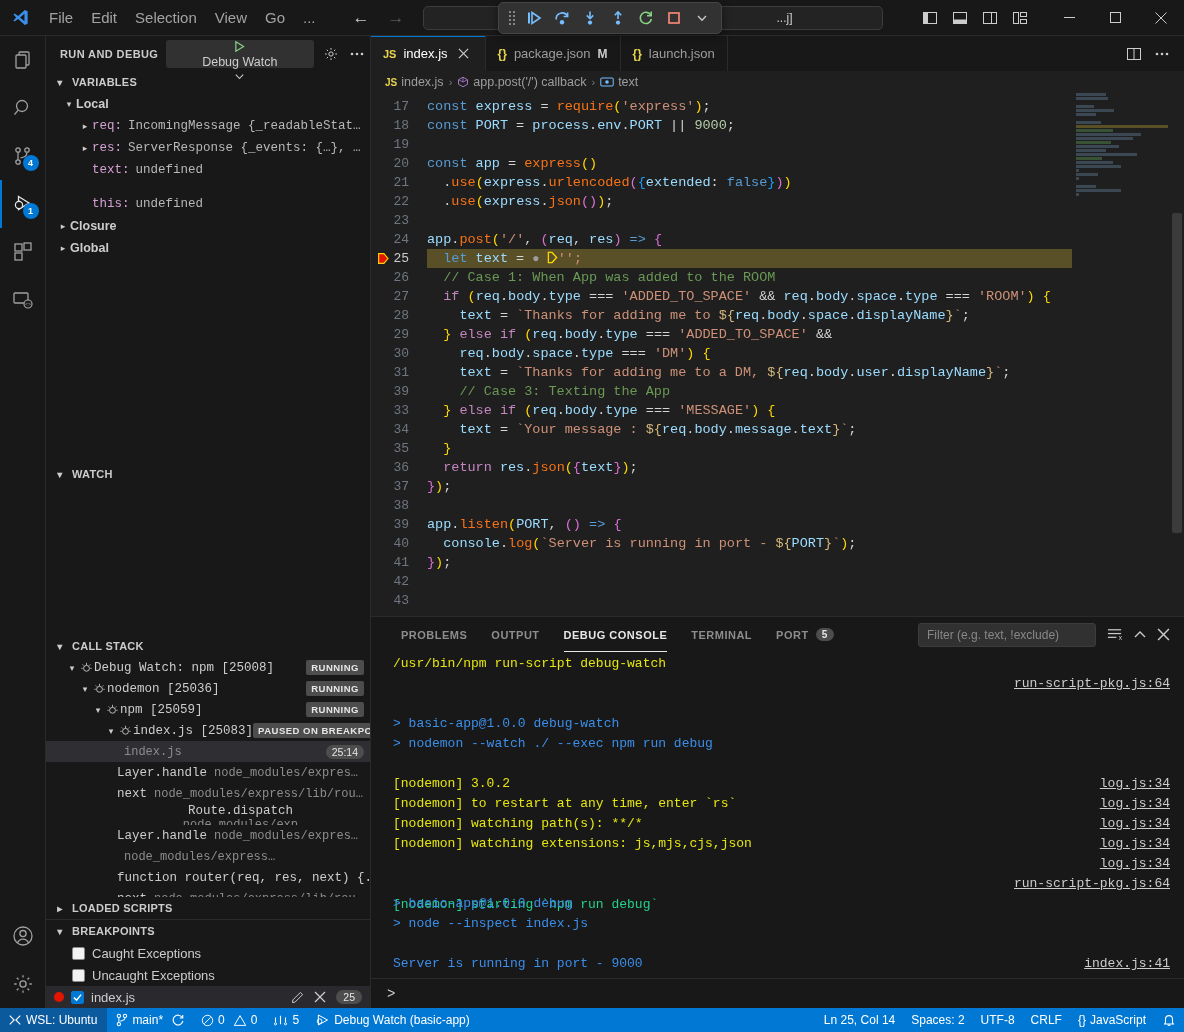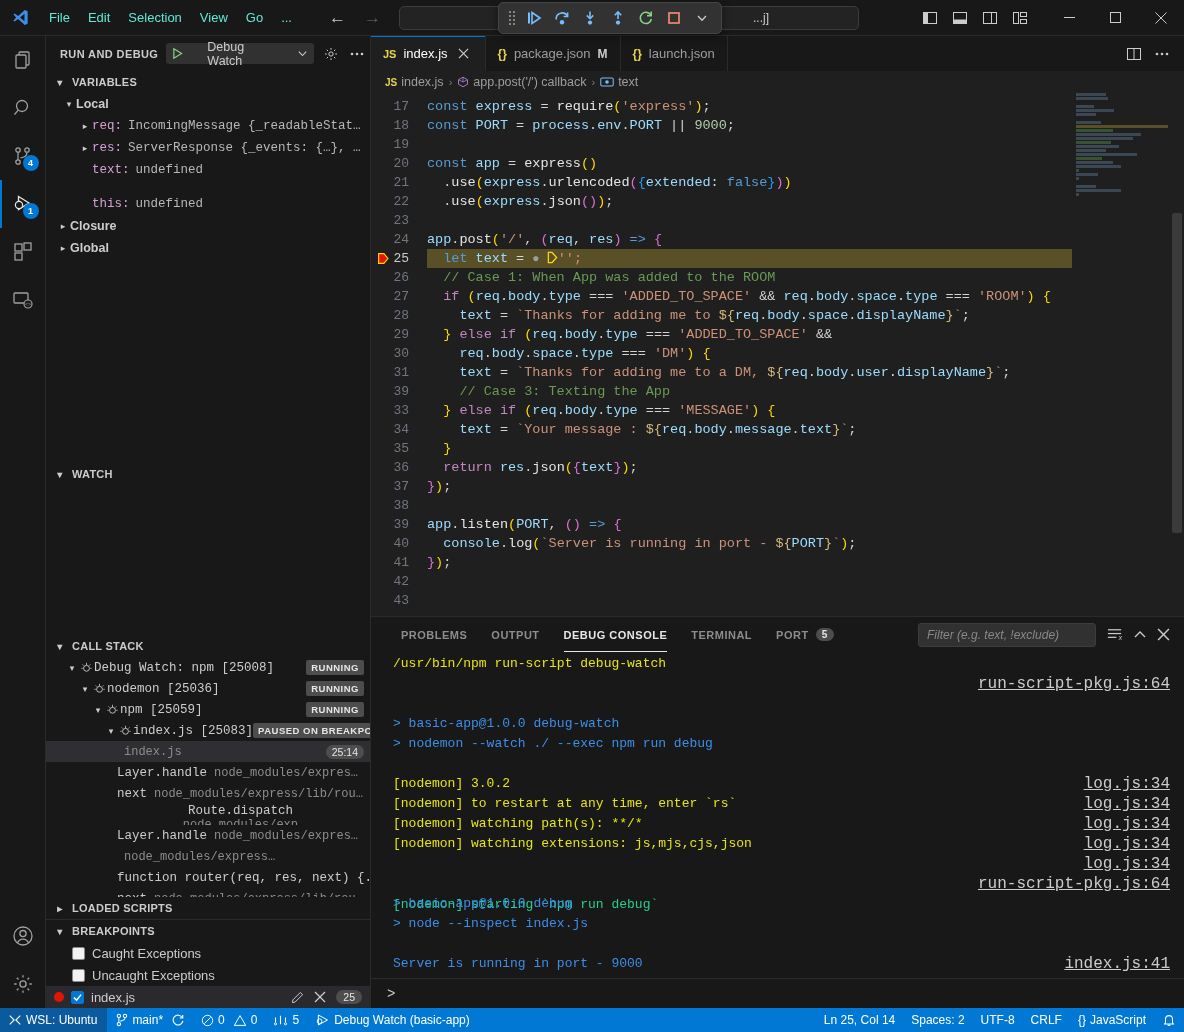--- a/index.html
+++ b/index.html
@@ -13,21 +13,21 @@
   .app { position: relative; width: 1184px; height: 1032px; display: flex; flex-direction: column; }
 
   
   .titlebar {
     height: 36px; background: #181818; display: flex; align-items: center;
     border-bottom: 1px solid #2b2b2b; position: relative; flex: none;
   }
   .vscode-logo { width: 40px; display:flex; align-items:center; justify-content:center; }
   .menu { display: flex; align-items: center; gap: 0px; }
   .menu-item {
-    font-size: 13px; color: #5eead4; padding: 4px 9px; cursor: default; white-space: nowrap;
+    font-size: 15px; color: #a3a3a3; padding: 4px 9px; cursor: default; white-space: nowrap;
   }
   .nav-arrows { display:flex; align-items:center; gap: 18px; margin-left: 28px; }
   .arrow { font-size: 17px; color: #cccccc; line-height: 1; }
   .arrow.dim { color: #5a5a5a; }
   .searchbar {
     width: 460px; height: 24px; margin-left: 18px;
     background: #232323; border: 1px solid #3c3c3c; border-radius: 5px;
     display: flex; align-items: center; padding: 0 8px;
     font-size: 12px; color: #9d9d9d; position: relative;
   }
@@ -70,22 +70,22 @@
   
   .sidebar {
     width: 325px; background: #181818; display: flex; flex-direction: column;
     border-right: 1px solid #2b2b2b; flex: none; min-height: 0;
   }
   .sb-header {
     height: 35px; display:flex; align-items:center; padding: 0 4px 0 14px; gap: 8px; flex:none;
   }
   .sb-title { font-size: 11px; font-weight: bold; letter-spacing: .4px; color: #cccccc; white-space: nowrap; }
   .config-select {
-    display:flex; align-items:center; gap: 23px; background: #313131; border-radius: 3px;
-    height: 21px; padding: 0 6px 0 5px; min-width: 148px;
+    display:flex; align-items:center; gap: 2px; background: #313131; border-radius: 3px;
+    height: 28px; padding: 0 6px 0 5px; min-width: 148px; flex-direction: column;
   }
   .config-name { font-size: 12.5px; color: #cccccc; flex: 1; }
   .sb-hdr-icon { width: 22px; height:22px; display:flex; align-items:center; justify-content:center; }
 
   .section { display: flex; flex-direction: column; min-height: 0; }
   .section-header {
     height: 22px; display: flex; align-items: center; gap: 4px;
     font-size: 11px; font-weight: bold; color: #cccccc; padding-left: 6px; flex: none;
     letter-spacing: .25px;
   }
@@ -152,21 +152,21 @@
   .code { flex:1; padding-top:4px; position:relative; overflow:hidden; min-width:0;}
   .cl {
     height:19px; line-height:19px; white-space:pre;
     font-family:"Liberation Mono", monospace; font-size:13.5px; color:#cccccc;
   }
   .cl.hl { background:#5a5028; }
 
   
   .kw  { color:#c586c0; }
   .kw2 { color:#569cd6; }
-  .fn  { color:#e5e5e5; }
+  .fn  { color:#f97316; }
   .str { color:#ce9178; }
   .num { color:#b5cea8; }
   .cmt { color:#6a9955; }
   .var { color:#9cdcfe; }
   .op  { color:#d4d4d4; }
   .tpl { color:#ce9178; }
   .tplx{ color:#d7ba7d; }
   .pun1{ color:#ffd700; }
   .pun2{ color:#da70d6; }
   .pun3{ color:#179fff; }
@@ -181,31 +181,31 @@
   
   .panel { height: 392px; background:#181818; border-top:1px solid #2b2b2b; display:flex; flex-direction:column; flex:none;}
   .panel-tabs { height:35px; display:flex; align-items:center; padding-left:18px; gap:0; flex:none;}
   .ptab {
     font-size:11px; font-weight:600; letter-spacing:.5px; color:#8d8d8d; padding: 0 12px;
     height:35px; display:flex; align-items:center; position:relative; gap:7px;
   }
   .ptab.active { color:#e7e7e7; }
   .ptab.active::after { content:""; position:absolute; left:12px; right:12px; bottom:0; height:1px; background:#e7e7e7; }
   .ports-badge { background:#4d4d4d; color:#e6e6e6; border-radius:9px; font-size:10px; padding:1px 6px; font-weight:600;}
-  .panel-actions { margin-left:auto; display:flex; align-items:center; gap:10px; padding-right:14px;font-style:italic; }
+  .panel-actions { margin-left:auto; display:flex; align-items:center; gap:10px; padding-right:14px; }
   .filter-box {
     width:178px; height:24px; background:#313131; border:1px solid #3c3c3c; border-radius:3px;
     display:flex; align-items:center; padding:0 8px; font-size:12px; color:#888888;
   }
 
   .console { flex:1; overflow:hidden; padding: 2px 0 0 0; position:relative; min-height:0;}
   .crow { display:flex; align-items:flex-start; padding: 0 14px 0 22px; height:20px; line-height:20px; }
   .ctext { font-family:"Liberation Mono", monospace; font-size:13px; white-space:pre; }
   .clink {
-    margin-left:auto; font-family:"Liberation Mono", monospace; font-size:16px;
+    margin-left:auto; font-family:"Liberation Mono", monospace; font-size:13px;
     color:#cccccc; text-decoration: underline; white-space:nowrap;
   }
   .c-yellow { color:#e5e510; }
   .c-blue { color:#3b8eea; }
   .c-green { color:#23d18b;margin-top:41px; }
   .c-white { color:#cccccc; }
 
   .console-input {
     height:30px; border-top:1px solid #2b2b2b; display:flex; align-items:center; gap:8px;
     padding-left:16px; flex:none;

